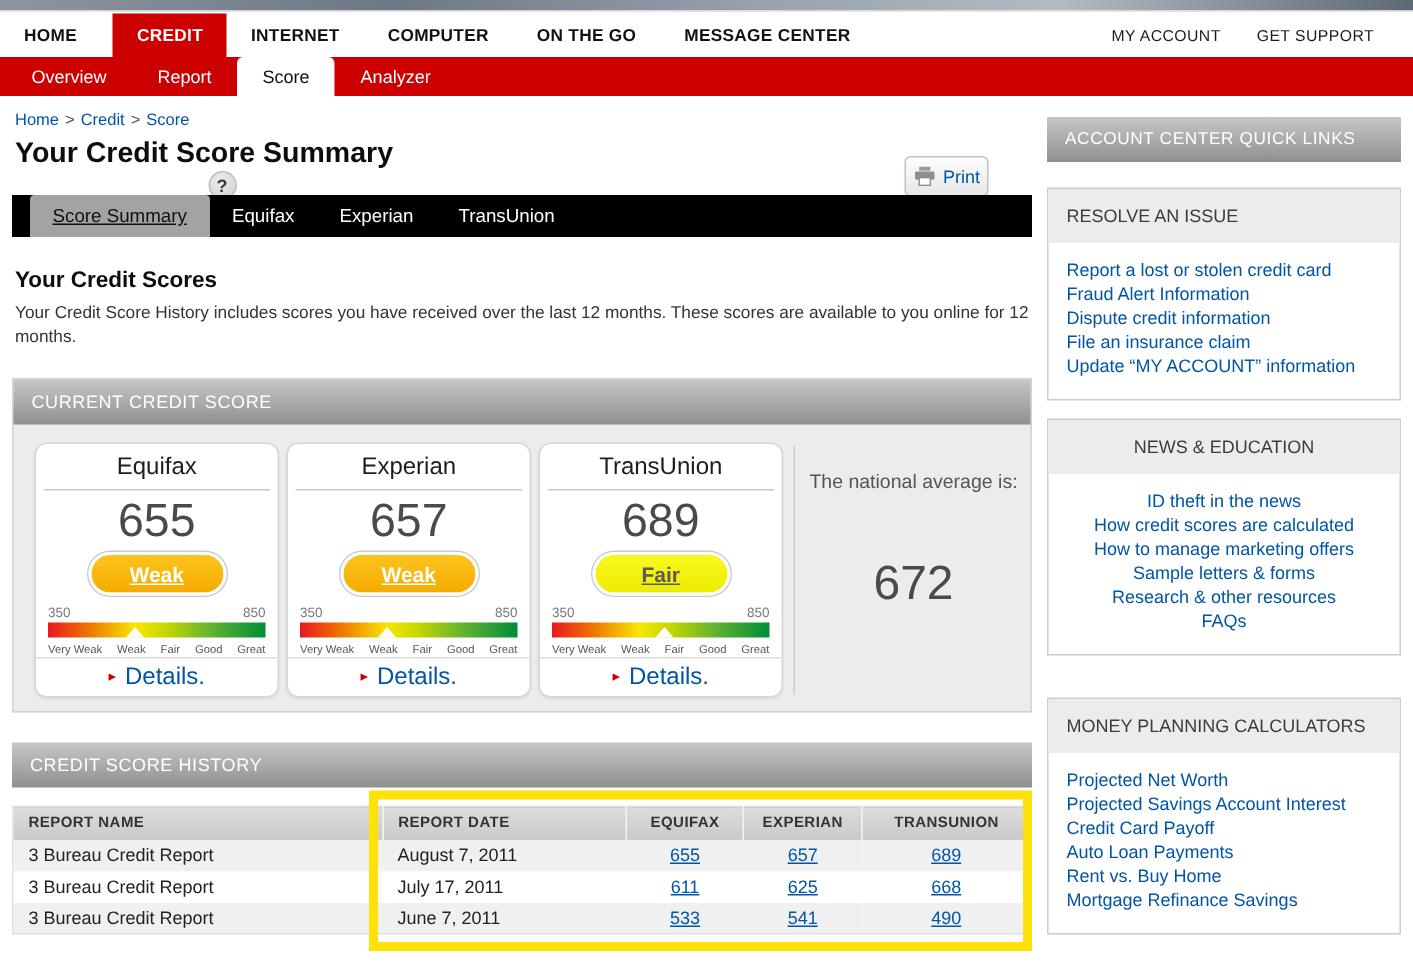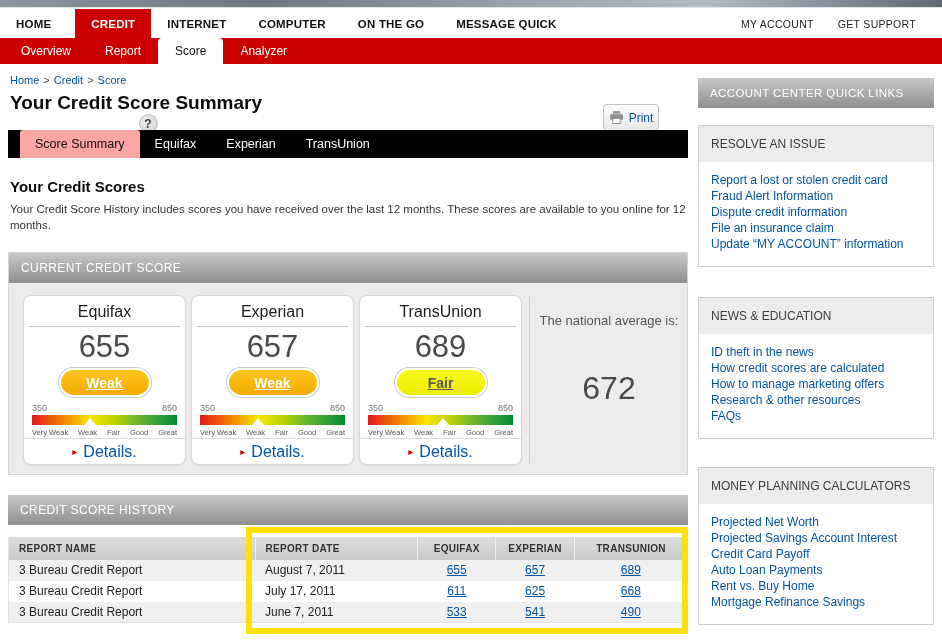--- a/index.html
+++ b/index.html
@@ -44,21 +44,21 @@
     background:linear-gradient(#fdfdfd,#e7e7e7); border:1px solid #c3c3c3; border-radius:4px;
     display:flex; align-items:center; justify-content:center; gap:5px; cursor:pointer;
     box-shadow:0 1px 1px rgba(0,0,0,.06); }
   .print-btn span { color:#0055a5; font-size:12px; }
 
   
   .tabbar { position:absolute; left:8px; top:130px; width:680px; height:28px;
     background:#000; display:flex; align-items:stretch; padding-left:12px; }
   .tabbar .tab { display:flex; align-items:center; padding:0 15px;
     color:#fff; font-size:12.5px; cursor:pointer; }
-  .tabbar .tab.active { background:#fca5a5; color:#111; border-radius:3px 3px 0 0; }
+  .tabbar .tab.active { background:#a3a3a3; color:#111; border-radius:3px 3px 0 0;text-decoration:underline; }
 
   
   .scores-heading { position:absolute; left:10px; top:178px; font-size:15px; font-weight:bold; color:#0d0d0d; }
   .scores-desc { position:absolute; left:10px; top:201px; width:676px;
     font-size:11.5px; line-height:16px; color:#333; }
 
   
   .section-bar { height:30px; line-height:30px; padding:0 12px;
     background:linear-gradient(#c7c7c7,#8f8f8f); color:#fff; font-size:12px; letter-spacing:.4px; }
 
@@ -110,38 +110,38 @@
   .col-ex { width:79px; } .col-tu { width:113px; }
 
   .yellow-highlight { position:absolute; left:246px; top:527px; width:442px; height:107px;
     border:6px solid #ffe10a; pointer-events:none; z-index:5; }
 
   
   .sidebar { position:absolute; left:698px; top:78px; width:236px; }
   .sb-header { height:30px; line-height:30px; padding:0 12px;
     background:linear-gradient(#c7c7c7,#8f8f8f); color:#fff; font-size:11.5px; letter-spacing:.4px; }
   .sb-box { background:#fff; border:1px solid #ccc; }
-  .sb-box-m1 { margin-top:17px; } .sb-box-m2 { margin-top:30px; } .sb-box-m3 { margin-top:28px; }
+  .sb-box-m1 { margin-top:17px; } .sb-box-m2 { margin-top:12px;text-align:center; } .sb-box-m3 { margin-top:28px; }
   .sb-box-title { background:#ececec; padding:11px 12px; font-size:12px; color:#3c3c3c; }
   .sb-links { padding:10px 12px 14px; }
   .sb-links a { display:block; color:#0055a5; font-size:12px; line-height:16px; }
 </style>
 </head>
 <body>
 
 <div class="top-strip"></div>
 
 <nav class="main-nav">
   <div id="topnav-items" style="display:flex;align-items:stretch;">
       <div class="nav-item">HOME</div>
       <div class="nav-item active">CREDIT</div>
       <div class="nav-item">INTERNET</div>
       <div class="nav-item">COMPUTER</div>
       <div class="nav-item">ON THE GO</div>
-      <div class="nav-item">MESSAGE QUICK</div>
+      <div class="nav-item">MESSAGE CENTER</div>
     </div>
   <div class="nav-right" id="topnav-right">
       <div class="nav-util">MY ACCOUNT</div>
       <div class="nav-util">GET SUPPORT</div>
     </div>
 </nav>
 
 <nav class="sub-nav" id="subnav">
     <div class="sub-item">Overview</div>
     <div class="sub-item">Report</div>
@@ -320,20 +320,21 @@
           <a>File an insurance claim</a>
           <a>Update “MY ACCOUNT” information</a>
         </div>
       </div>
       <div class="sb-box sb-box-m2">
         <div class="sb-box-title">NEWS &amp; EDUCATION</div>
         <div class="sb-links">
           <a>ID theft in the news</a>
           <a>How credit scores are calculated</a>
           <a>How to manage marketing offers</a>
+          <a>Sample letters &amp; forms</a>
           <a>Research &amp; other resources</a>
           <a>FAQs</a>
         </div>
       </div>
       <div class="sb-box sb-box-m3">
         <div class="sb-box-title">MONEY PLANNING CALCULATORS</div>
         <div class="sb-links">
           <a>Projected Net Worth</a>
           <a>Projected Savings Account Interest</a>
           <a>Credit Card Payoff</a>

